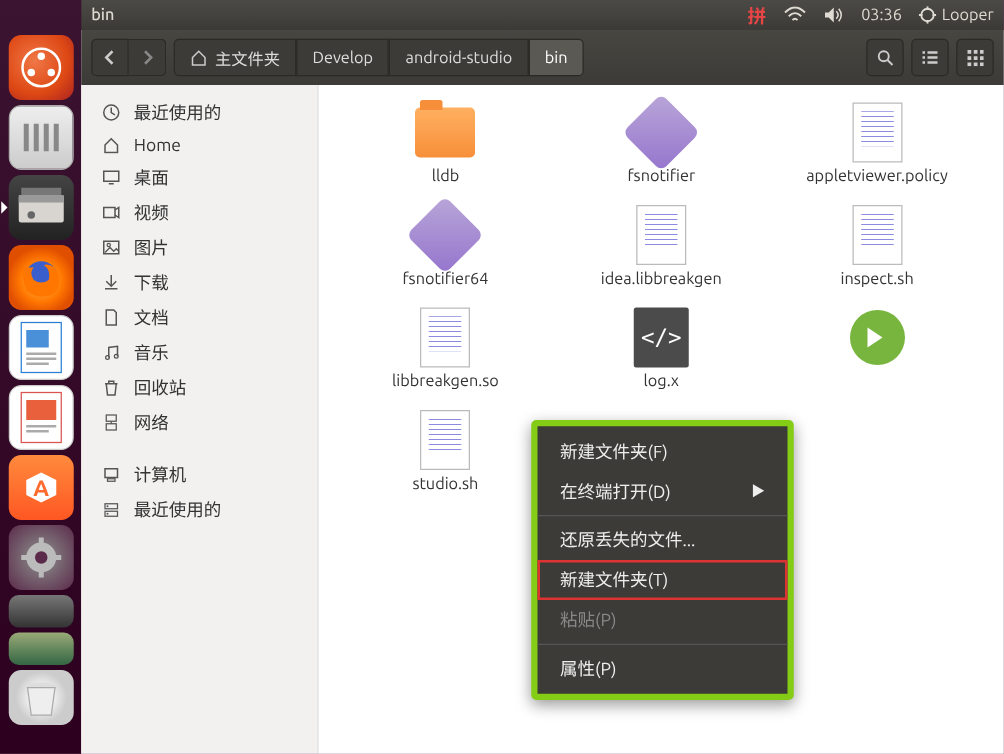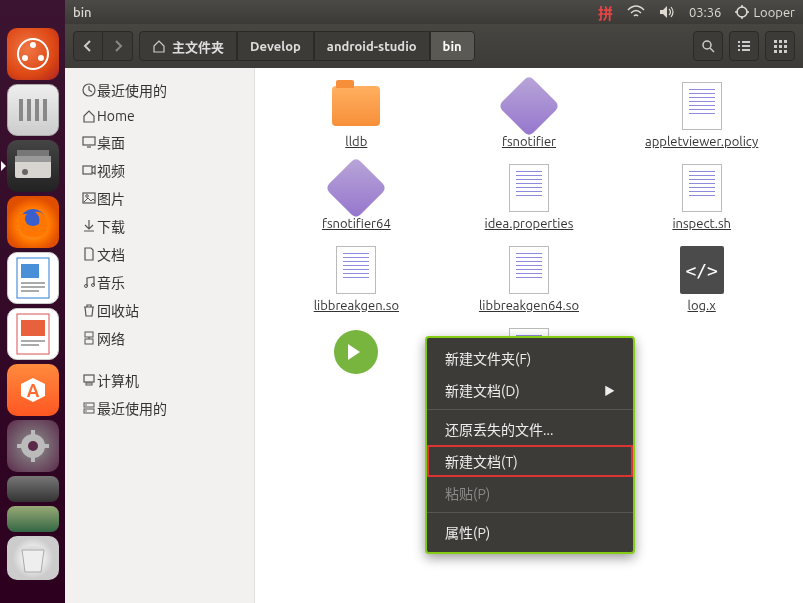--- a/index.html
+++ b/index.html
@@ -28,51 +28,51 @@
 .menubar .spacer { flex:1; }
 .menubar .ind { margin-left:14px; display:flex; align-items:center; gap:4px; }
 .ime { color:#e64545; font-weight:700; font-size:15px; }
 
 
 .window { position:absolute; top:24px; left:65px; right:0; bottom:0; background:#f7f7f7; display:flex; flex-direction:column; }
 .toolbar { height:44px; background: linear-gradient(#474641,#3c3b37); display:flex; align-items:center; padding:0 8px; gap:6px; }
 .nav-btn { width:30px; height:30px; background:#3c3b37; border:1px solid #2a2a27; border-radius:4px 0 0 4px; display:flex; align-items:center; justify-content:center; color:#ccc; }
 .nav-btn + .nav-btn { border-radius:0 4px 4px 0; border-left:none; }
 .path { display:flex; height:30px; }
-.path-seg { padding:0 12px; border:1px solid #2a2a27; background:#3c3b37; color:#ddd; display:flex; align-items:center; font-size:13px; gap:6px;font-weight:bold; }
+.path-seg { padding:0 12px; border:1px solid #2a2a27; background:#3c3b37; color:#ddd; display:flex; align-items:center; font-size:13px; gap:6px; }
 .path-seg:first-child { border-radius:4px 0 0 4px; }
 .path-seg:last-child { border-radius:0 4px 4px 0; }
 .path-seg.sel { background:#5a5954; color:#fff; }
 .tb-right { margin-left:auto; display:flex; gap:6px; }
 .tb-btn { width:30px; height:30px; background:#3c3b37; border:1px solid #2a2a27; border-radius:4px; display:flex; align-items:center; justify-content:center; color:#ccc; }
 
 .body { flex:1; display:flex; }
 .sidebar { width:190px; background:#f2f1f0; border-right:1px solid #ddd; padding:8px 0; }
-.sb-item { display:flex; align-items:center; padding:4px 16px; font-size:14px; color:#333; }
+.sb-item { display:flex; align-items:center; gap:10px; padding:4px 16px; font-size:14px; color:#333; }
 .sb-item .ic { width:16px; height:16px; display:flex; align-items:center; justify-content:center; color:#555; }
 .sb-sep { height:14px; }
 
 .content { flex:1; background:#fff; padding:14px 20px; overflow:auto; position:relative; }
 .grid { display:grid; grid-template-columns: repeat(3, 1fr); gap:16px 10px; }
 .file { display:flex; flex-direction:column; align-items:center; gap:4px; font-size:13px; color:#333; }
 .file .thumb { width:48px; height:48px; display:flex; align-items:center; justify-content:center; }
-.fname { text-align:center; max-width:140px; word-break:break-all;text-decoration:underline; }
+.fname { text-align:center; max-width:140px; word-break:break-all; }
 
 
 .th-folder { background: linear-gradient(#ffb060,#f78f3a); border-radius:4px; width:48px; height:40px; position:relative; }
 .th-folder::before { content:""; position:absolute; top:-6px; left:4px; width:18px; height:8px; background:#f78f3a; border-radius:2px 2px 0 0; }
 .th-doc { background:#fff; border:1px solid #bbb; width:40px; height:48px; position:relative; overflow:hidden; }
 .th-doc::after { content:""; position:absolute; top:6px; left:6px; right:6px; height:28px; background:repeating-linear-gradient(#8b8be0 0 1px, transparent 1px 4px); }
 .th-exec { width:44px; height:44px; transform:rotate(45deg); background:linear-gradient(135deg,#b9a6d8,#9575cd); border-radius:6px; }
 .th-script { background:#4b4b4b; width:44px; height:48px; border-radius:2px; display:flex; align-items:center; justify-content:center; color:#fff; font-size:18px; font-family:monospace; }
 .th-run { width:44px; height:44px; border-radius:50%; background:#78b53f; display:flex; align-items:center; justify-content:center; }
 .th-run::after { content:""; border:8px solid transparent; border-left:12px solid #fff; margin-left:4px; }
 
 
-.ctx { position:absolute; top:336px; left:425px; width:210px; background:#3c3b37; border:2px solid #84cc16; border-radius:4px; box-shadow:0 4px 12px rgba(0,0,0,.4); padding:4px 0; color:#eee; font-size:14px; z-index:10; }
+.ctx { position:absolute; top:336px; left:425px; width:210px; background:#3c3b37; border:5px solid #84cc16; border-radius:4px; box-shadow:0 4px 12px rgba(0,0,0,.4); padding:4px 0; color:#eee; font-size:14px; z-index:10; }
 .ctx-item { padding:6px 18px; display:flex; align-items:center; justify-content:space-between; }
 .ctx-item.hl { outline:2px solid #d33; outline-offset:-2px; }
 .ctx-item.dis { color:#888; }
 .ctx-sep { height:1px; background:#555; margin:3px 0; }
 .ctx .arrow { font-size:11px; }
 
 svg { display:block; }
 </style>
 </head>
 <body>
@@ -387,39 +387,33 @@
           <div class="file">
             <div class="thumb">
               <div class="th-exec"></div>
             </div>
             <div class="fname">fsnotifier64</div>
           </div>
           <div class="file">
             <div class="thumb">
               <div class="th-doc"></div>
             </div>
-            <div class="fname">idea.properties</div>
+            <div class="fname">idea.libbreakgen</div>
           </div>
           <div class="file">
             <div class="thumb">
               <div class="th-doc"></div>
             </div>
             <div class="fname">inspect.sh</div>
           </div>
           <div class="file">
             <div class="thumb">
               <div class="th-doc"></div>
             </div>
             <div class="fname">libbreakgen.so</div>
-          </div>
-          <div class="file">
-            <div class="thumb">
-              <div class="th-doc"></div>
-            </div>
-            <div class="fname">libbreakgen64.so</div>
           </div>
           <div class="file">
             <div class="thumb">
               <div class="th-script">&lt;/&gt;</div>
             </div>
             <div class="fname">log.x</div>
           </div>
           <div class="file">
             <div class="thumb">
               <div class="th-run"></div>
@@ -435,29 +429,29 @@
         </div>
     </div>
   </div>
 </div>
 
 <div class="ctx" id="ctx">
     <div class="ctx-item">
       <span>新建文件夹(F)</span>
     </div>
     <div class="ctx-item">
-      <span>新建文档(D)</span>
+      <span>在终端打开(D)</span>
       <span class="arrow">▶</span>
     </div>
     <div class="ctx-sep"></div>
     <div class="ctx-item">
       <span>还原丢失的文件...</span>
     </div>
     <div class="ctx-item hl">
-      <span>新建文档(T)</span>
+      <span>新建文件夹(T)</span>
     </div>
     <div class="ctx-item dis">
       <span>粘贴(P)</span>
     </div>
     <div class="ctx-sep"></div>
     <div class="ctx-item">
       <span>属性(P)</span>
     </div>
   </div>
 

